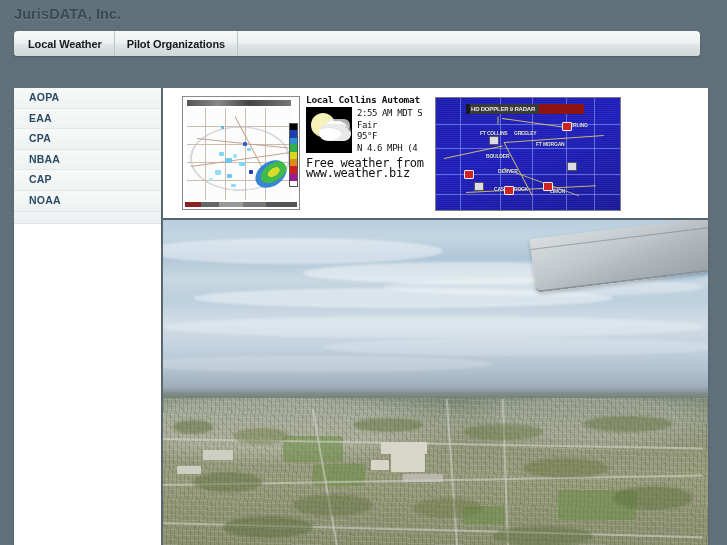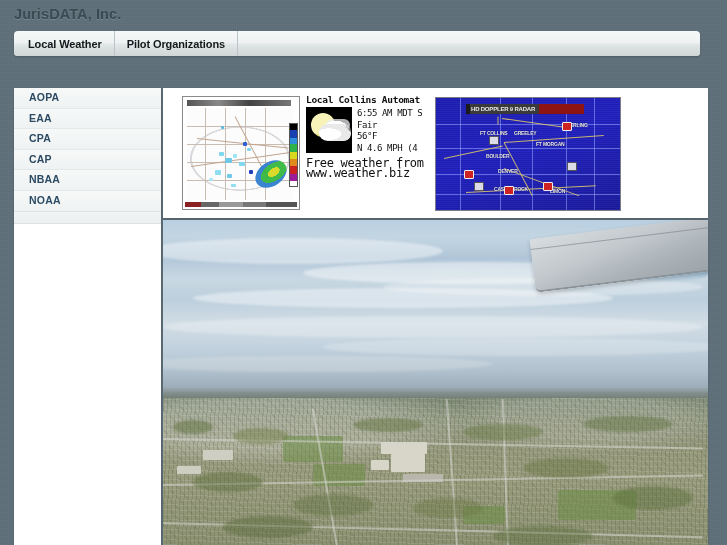--- a/index.html
+++ b/index.html
@@ -394,22 +394,22 @@
   <div class="tab-filler"></div>
 </div>
 
 <div class="content">
 
   <div class="sidebar">
     <div class="sidebar-list">
       <div class="nav-item">AOPA</div>
       <div class="nav-item">EAA</div>
       <div class="nav-item">CPA</div>
+      <div class="nav-item">NBAA</div>
       <div class="nav-item">CAP</div>
-      <div class="nav-item">NBAA</div>
       <div class="nav-item">NOAA</div>
     </div>
     <div class="sidebar-pad"></div>
   </div>
 
   <div class="weather-panel">
 
     <div class="radar-small">
       <div class="rs-topbar"></div>
       <div class="rs-field">
@@ -444,23 +444,23 @@
 
     <div class="wx-block">
       <div class="wx-station">Local Collins Automat</div>
       <div class="wx-row">
         <div class="wx-icon">
           <div class="wx-moon"></div>
           <div class="wx-cloud2"></div>
           <div class="wx-cloud"></div>
         </div>
         <div class="wx-lines">
-          <div>6:55 AM MDT S</div>
+          <div>2:55 AM MDT S</div>
           <div>Fair</div>
-          <div>56°F</div>
+          <div>95°F</div>
           <div>N 4.6 MPH (4</div>
         </div>
       </div>
       <div class="wx-credit">
         <div>Free weather from</div>
         <div>www.weather.biz</div>
       </div>
     </div>
 
     <div class="radar-blue">

